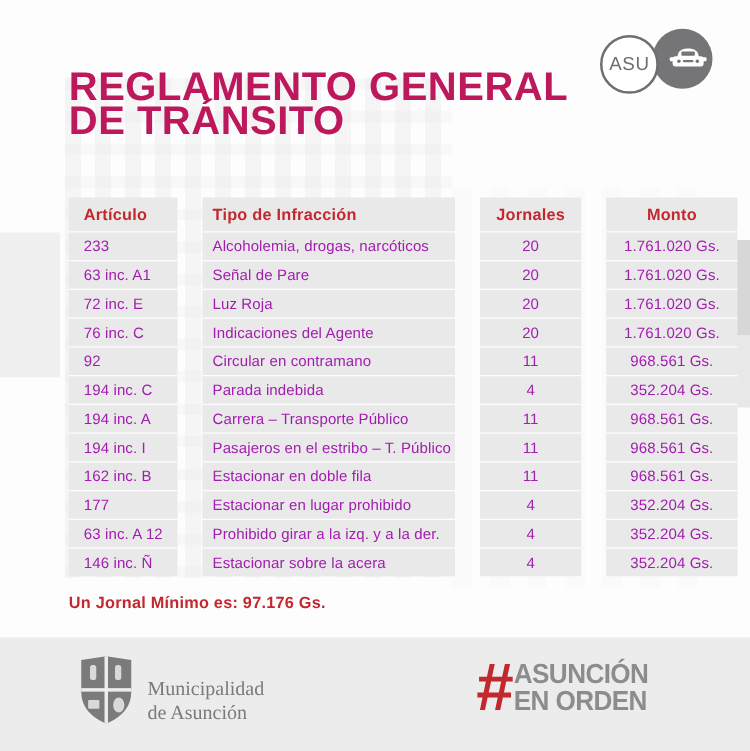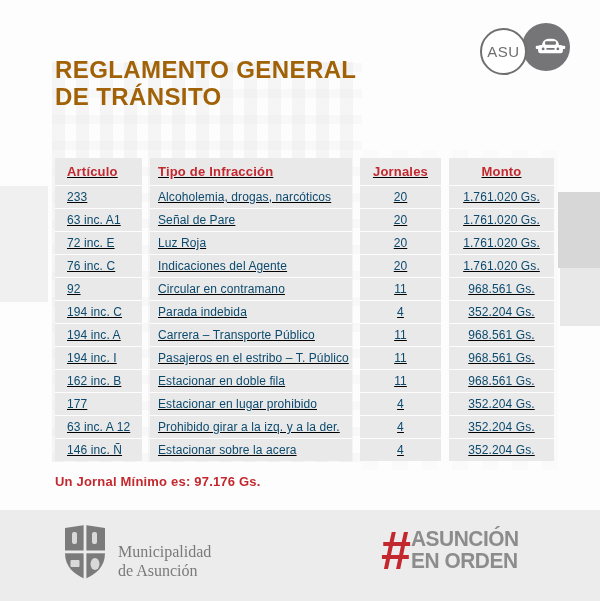--- a/index.html
+++ b/index.html
@@ -18,34 +18,34 @@
   .bg-building-mid {
     position:absolute; left:362px; top:150px; width:200px; height:320px;
     background:repeating-linear-gradient(90deg, rgba(120,120,120,0.05) 0 16px, rgba(255,255,255,0) 16px 30px);
     opacity:.4;
   }
   .bg-patch-right { position:absolute; left:558px; top:192px; width:42px; height:76px; background:#d7d7d7; }
   .bg-patch-right2 { position:absolute; left:560px; top:268px; width:40px; height:58px; background:#e8e8e8; }
   .bg-patch-left { position:absolute; left:0; top:186px; width:48px; height:116px; background:rgba(0,0,0,0.05); }
 
   
-  .title { position:absolute; left:55px; top:56px; font-size:24px; line-height:27px; font-weight:bold; color:#a16207; letter-spacing:.4px; }
+  .title { position:absolute; left:55px; top:56px; font-size:32px; line-height:27px; font-weight:bold; color:#be185d; letter-spacing:.4px; }
   .subtitle { position:absolute; left:55px; top:131px; font-size:15.5px; font-weight:bold; color:#c3282e; letter-spacing:.2px; }
 
   .logo-group { position:absolute; left:478px; top:20px; width:96px; height:58px; }
   .circle-gray { position:absolute; left:44px; top:3px; width:48px; height:48px; border-radius:50%; background:#757577; display:flex; align-items:center; justify-content:center; }
   .circle-asu { position:absolute; left:2px; top:8px; width:47px; height:47px; border-radius:50%; background:#ffffff; border:2.5px solid #6f6f71; z-index:2; display:flex; align-items:center; justify-content:center; }
   .circle-asu span { font-size:15px; font-weight:normal; color:#6f6f71; letter-spacing:.5px; }
   .car-svg { margin-left:8px; }
 
   
-  .table { position:absolute; left:55px; top:158px; width:503px; display:grid; grid-template-columns:87px 202px 81px 105px; column-gap:8px;text-decoration:underline; }
+  .table { position:absolute; left:55px; top:158px; width:503px; display:grid; grid-template-columns:87px 202px 81px 105px; column-gap:20px; }
   .col { background:#e9e9e9; }
   .th { height:27px; line-height:27px; font-size:13px; font-weight:bold; color:#c3282e; letter-spacing:.2px; white-space:nowrap; }
-  .td { height:23px; line-height:22px; border-top:1px solid rgba(255,255,255,0.9); font-size:12px; color:#0c4a6e; letter-spacing:.1px; white-space:nowrap; }
+  .td { height:23px; line-height:22px; border-top:1px solid rgba(255,255,255,0.9); font-size:12px; color:#a21caf; letter-spacing:.1px; white-space:nowrap; }
   .col-articulo .th, .col-articulo .td { padding-left:12px; text-align:left; }
   .col-tipo .th, .col-tipo .td { padding-left:8px; text-align:left; }
   .col-jornales .th, .col-jornales .td { text-align:center; }
   .col-monto .th, .col-monto .td { text-align:center; }
 
   .note { position:absolute; left:55px; top:474px; font-size:13px; font-weight:bold; color:#c3282e; letter-spacing:.2px; }
 
   
   .footer { position:absolute; left:0; top:510px; width:600px; height:91px; background:#ececec; }
   .muni { position:absolute; left:62px; top:14px; display:flex; align-items:flex-end; }

